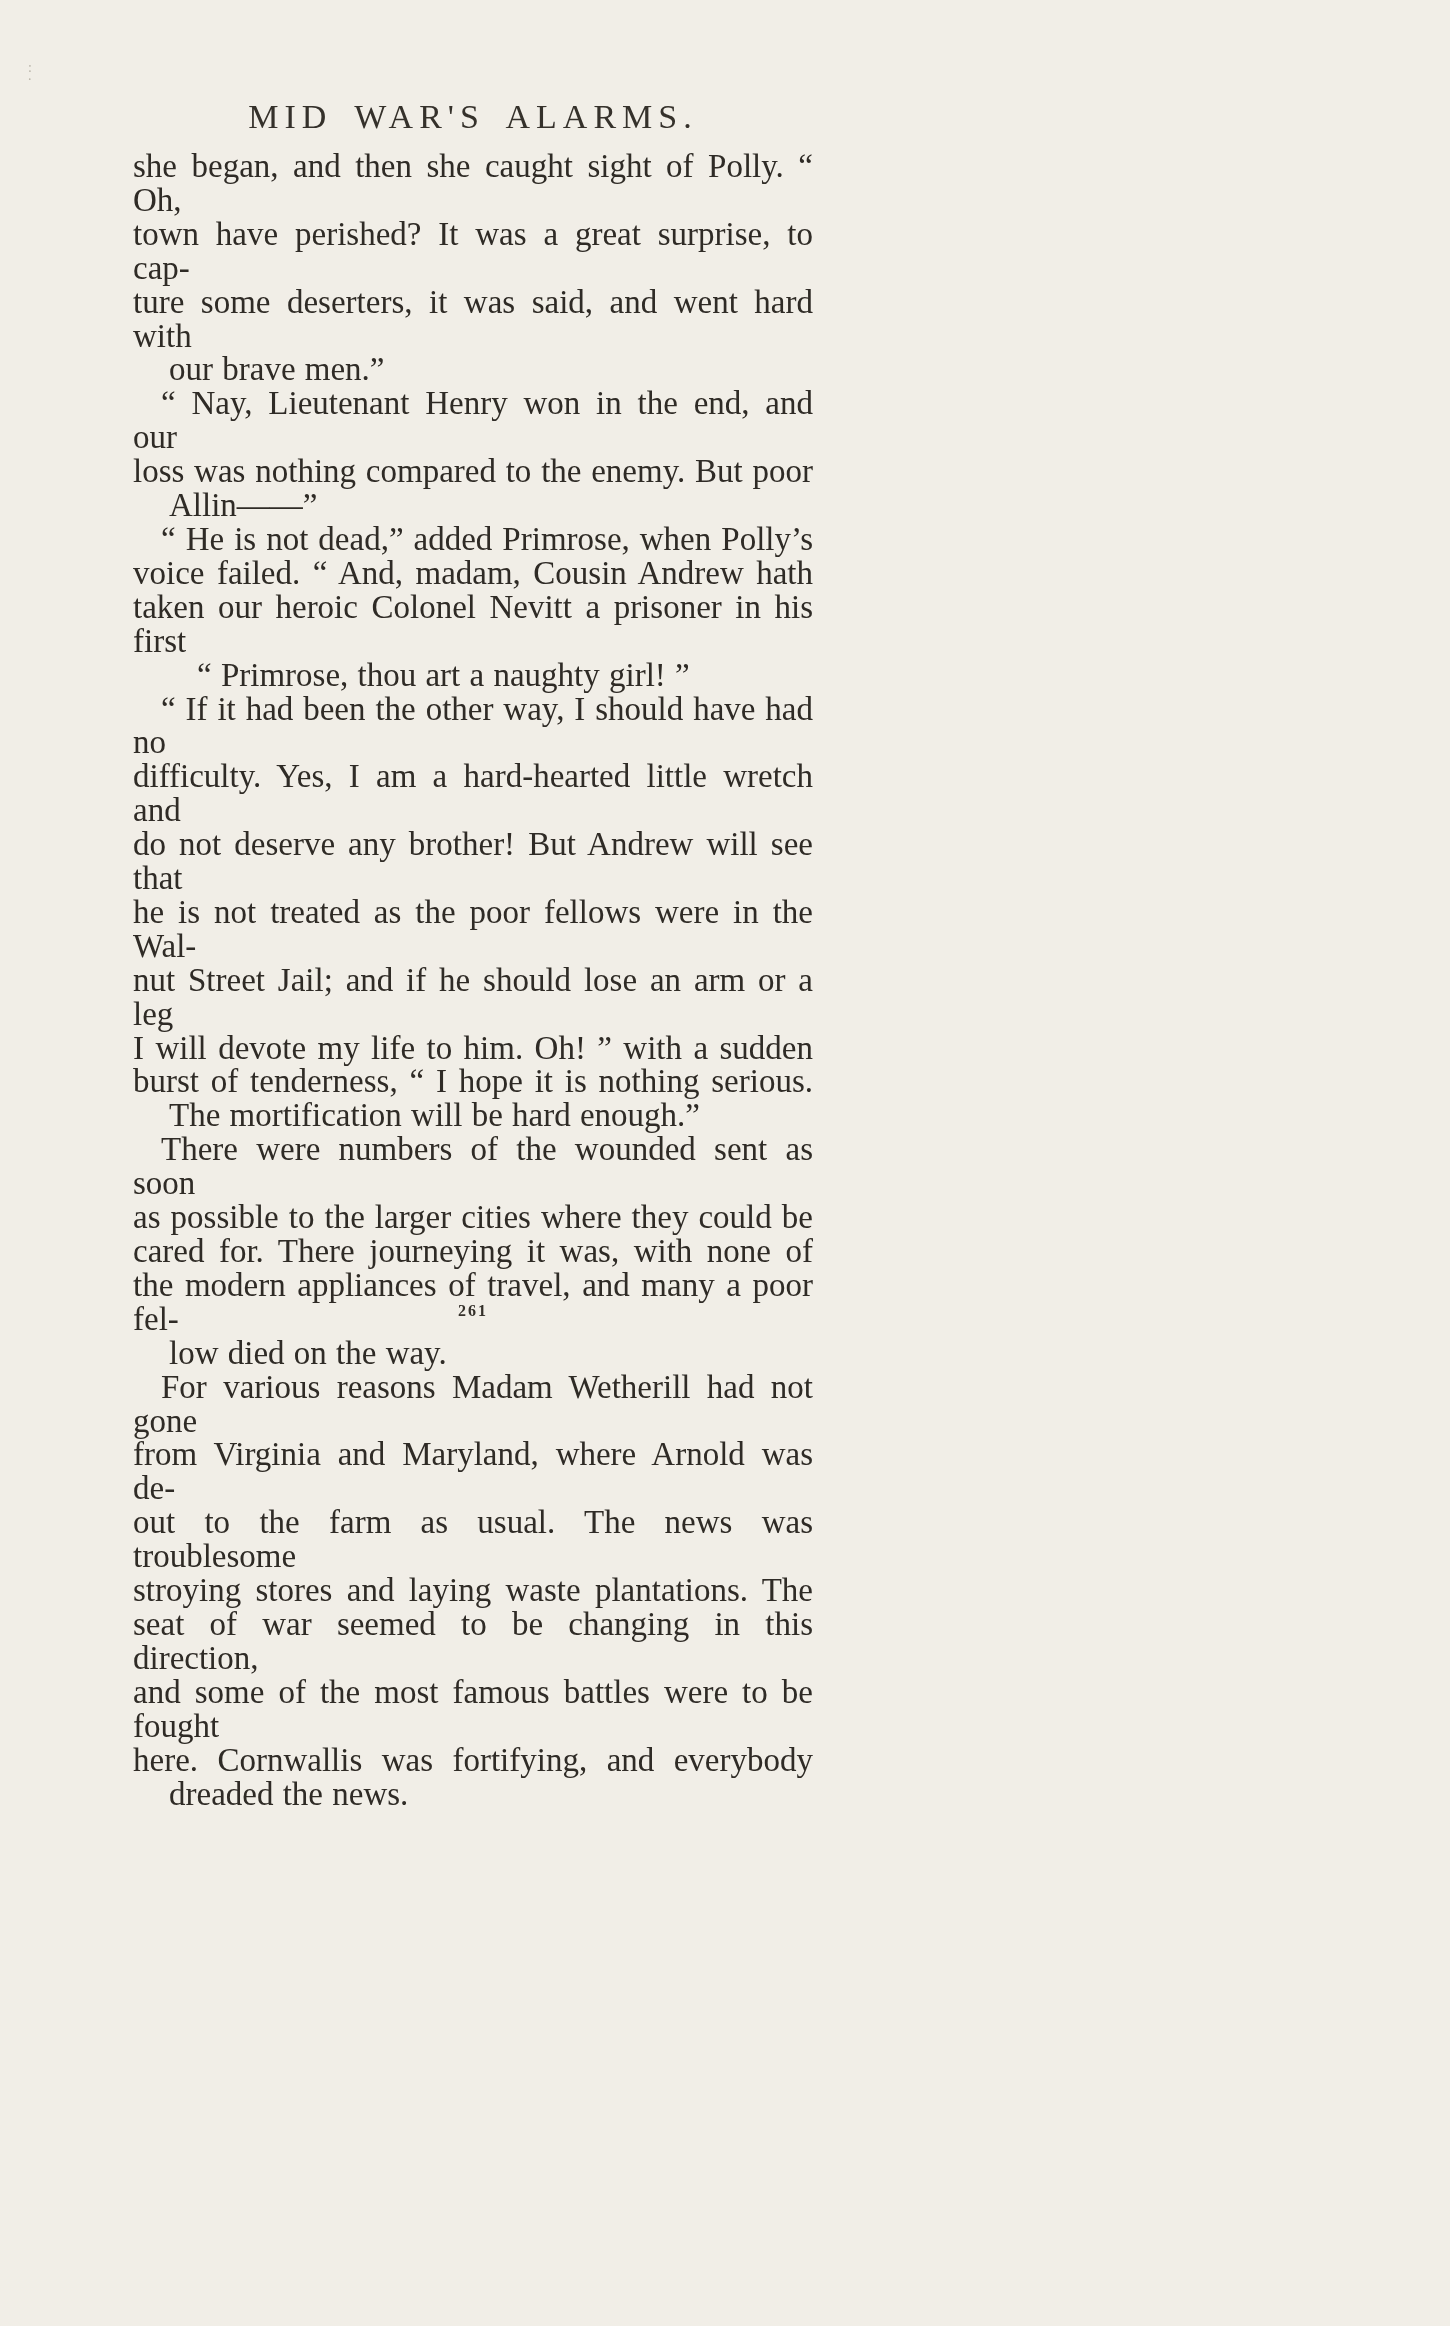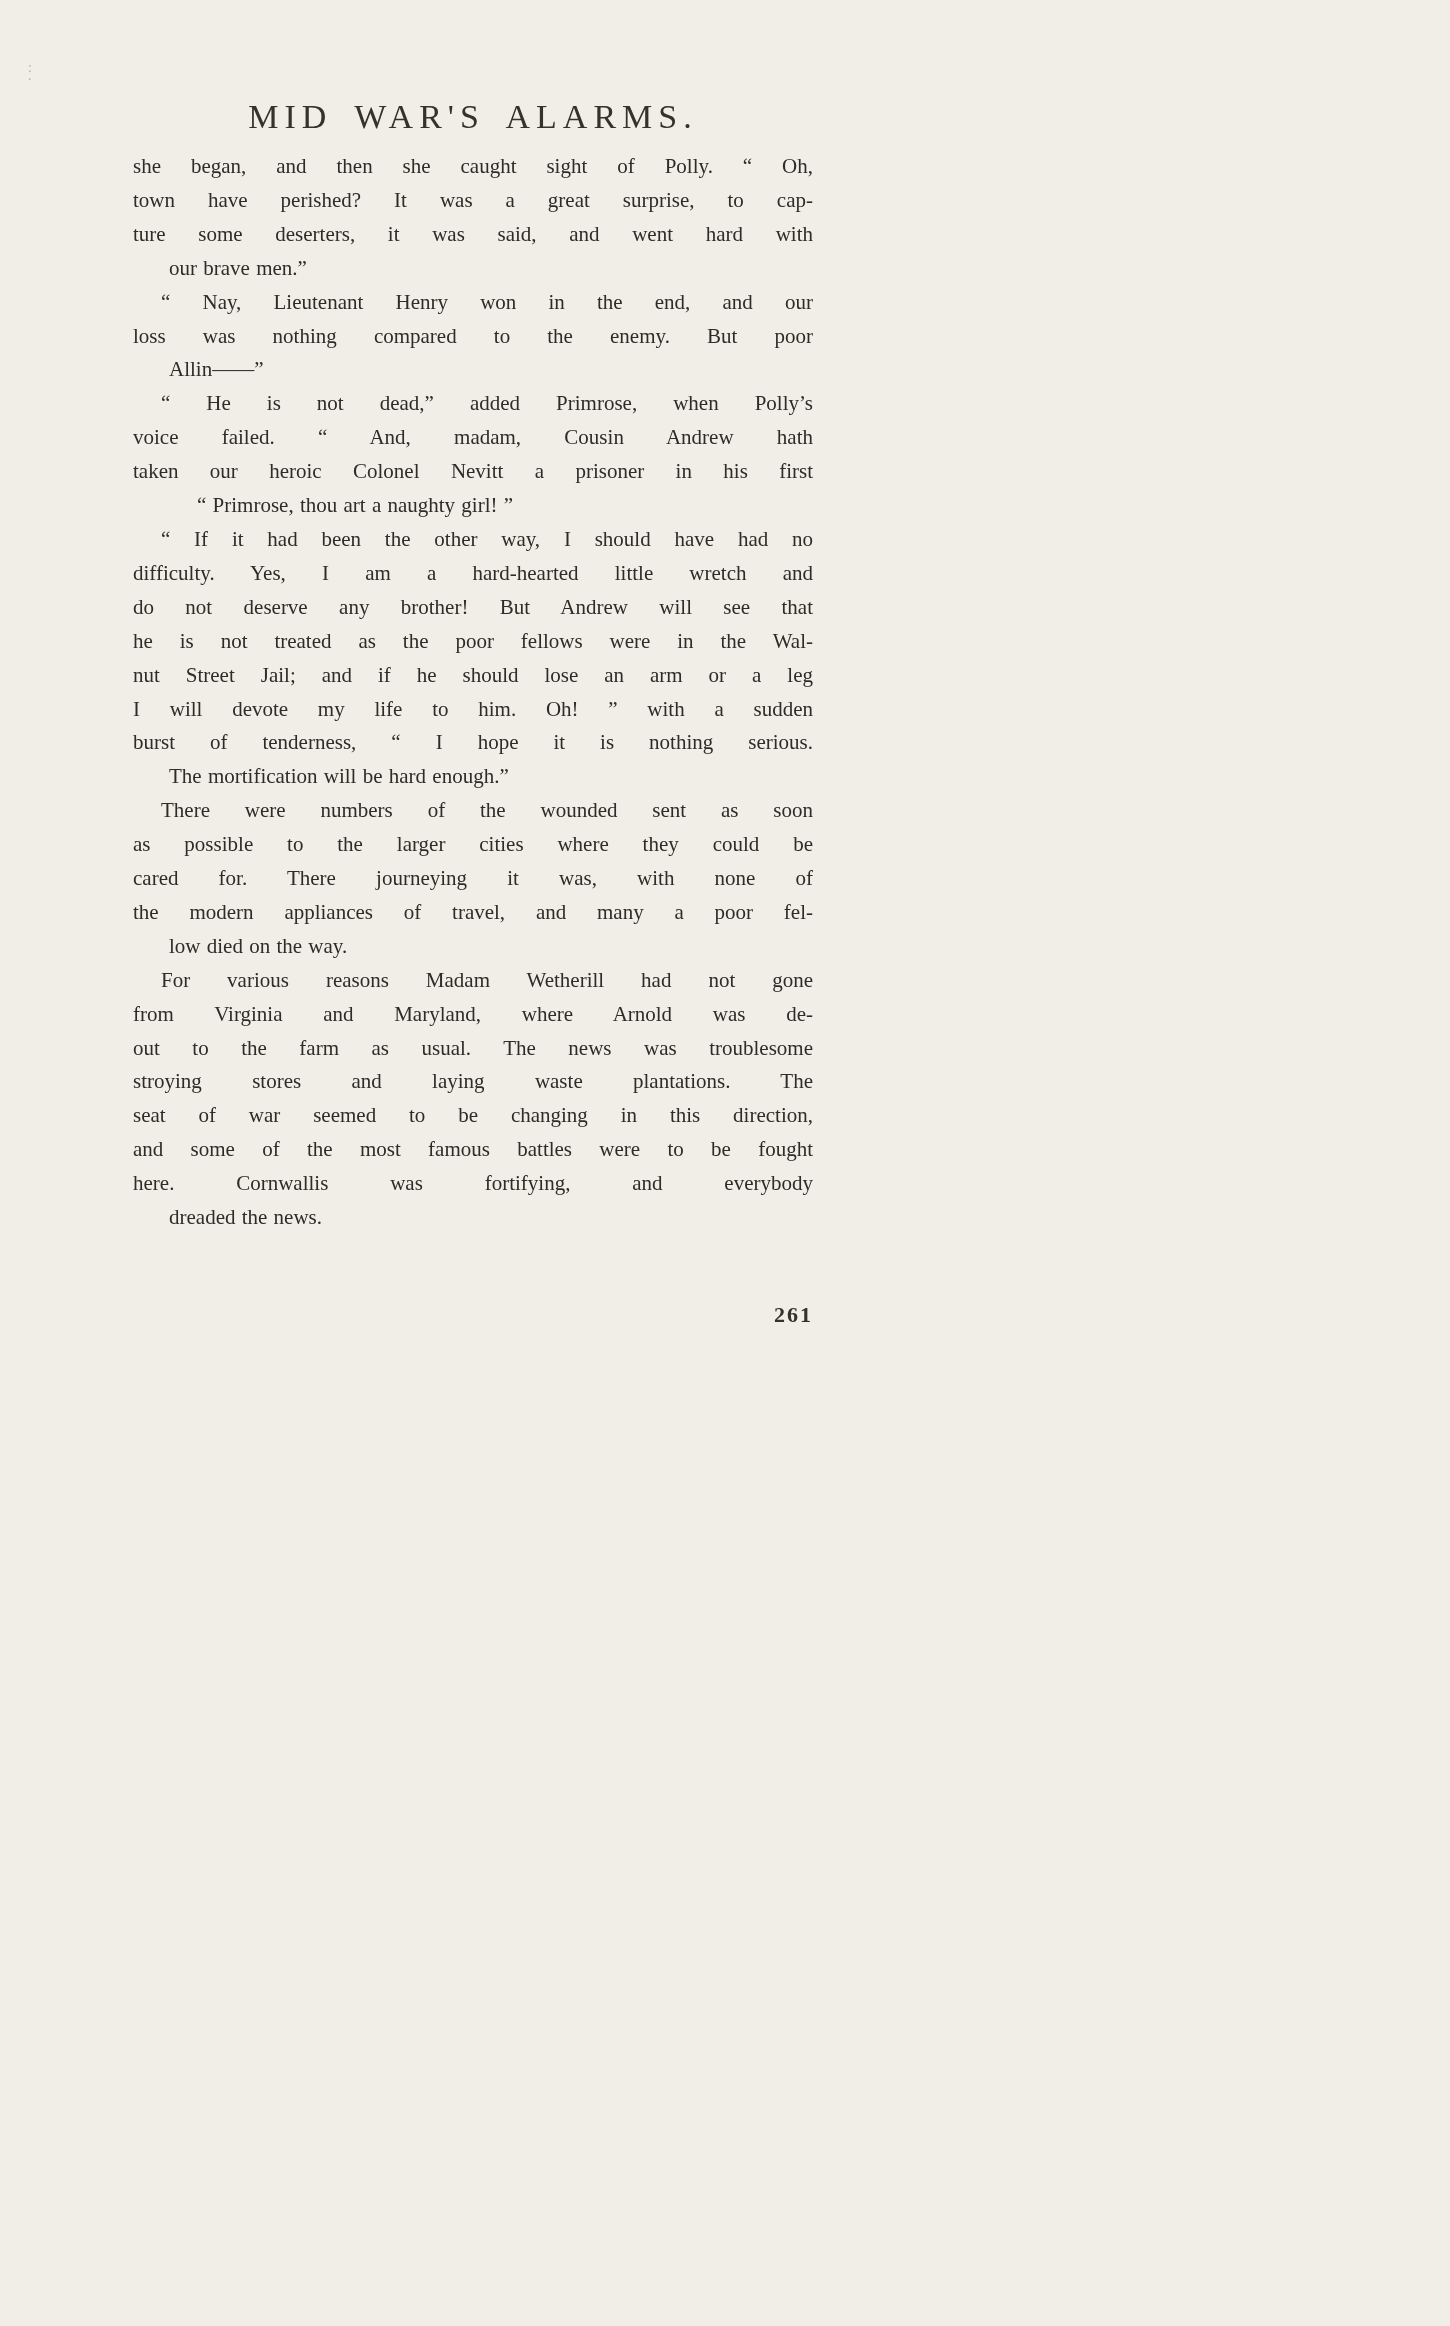--- a/index.html
+++ b/index.html
@@ -32,42 +32,42 @@
     font-size: 34px;
     letter-spacing: 6px;
     word-spacing: 8px;
     color: #35312b;
   }
   .text-block {
     position: absolute;
     top: 150px;
     left: 133px;
     width: 680px;
-    font-size: 21px;
+    font-size: 33px;
     line-height: 33.9px;
   }
   .line {
     text-align: justify;
     text-align-last: justify;
     word-spacing: 1px;
   }
   .line.end {
     text-align-last: left;
     margin-left: 36px;
   }
   .line.indent {
     text-indent: 28px;
   }
   .page-number {
     position: absolute;
     top: 1302px;
     left: 133px;
     width: 680px;
-    text-align: right;
-    font-size: 22px;
+    text-align: center;
+    font-size: 16px;
     font-weight: bold;
     letter-spacing: 2px;
     color: #35312b;
   }
 </style>
 </head>
 <body>
 
 <div class="page">
   <div class="artifact">: .</div>

